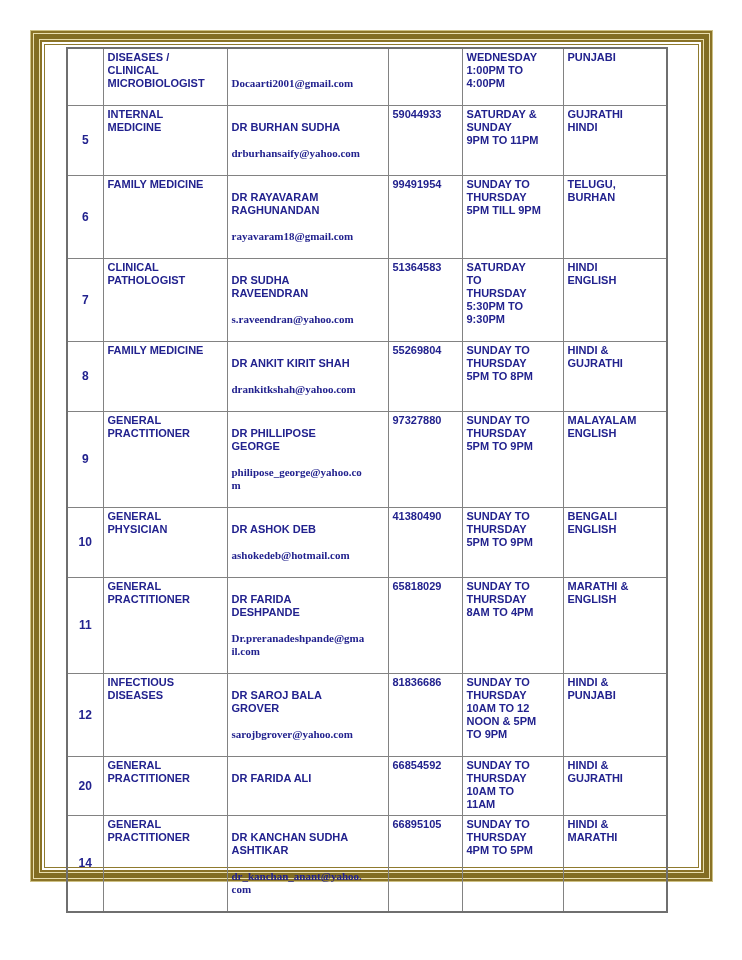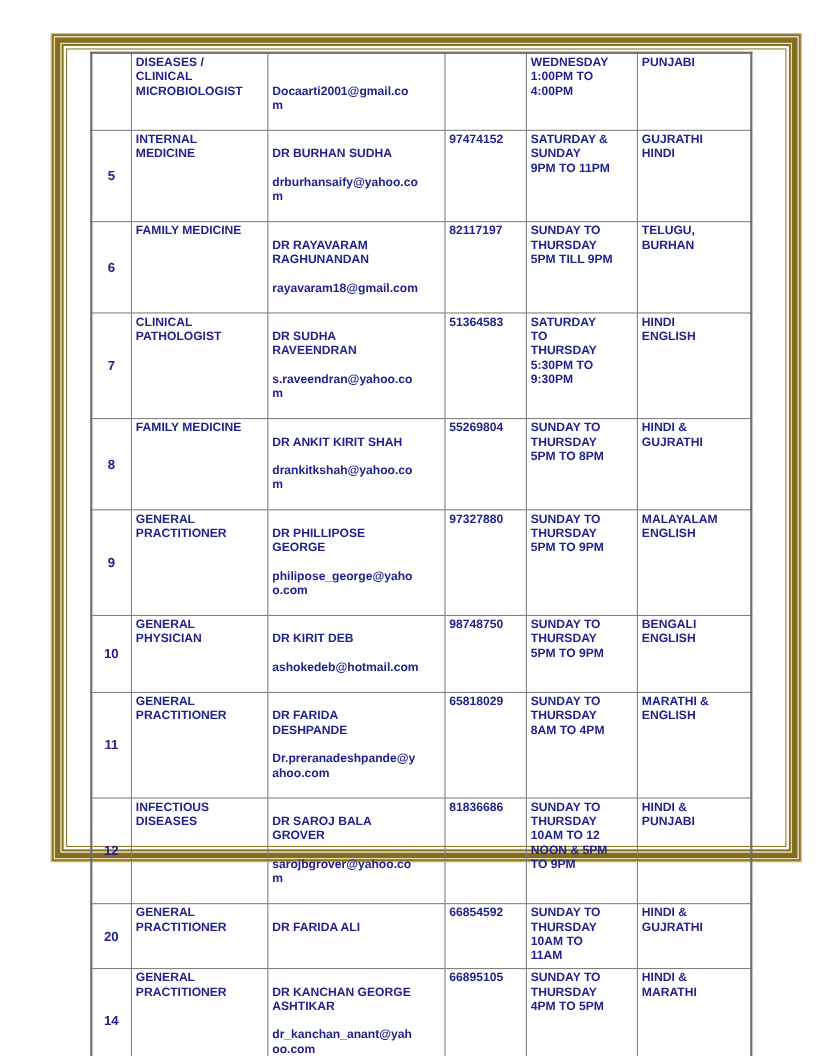--- a/index.html
+++ b/index.html
@@ -4,21 +4,21 @@
 <style>
   html, body {
     margin: 0; padding: 0;
     background: #ffffff;
     width: 742px; height: 960px;
     font-family: "Liberation Sans", sans-serif;
   }
   .page { position: relative; width: 742px; height: 960px; background: #ffffff; overflow: hidden; }
 
   
-  .frame { position: absolute; left: 46px; top: 30px; width: 683px; height: 754px; box-sizing: border-box; }
+  .frame { position: absolute; left: 30px; top: 30px; width: 683px; height: 852px; box-sizing: border-box; }
   .f1 { width: 100%; height: 100%; box-sizing: border-box; border: 1px solid #cdc083; }
   .f2 { width: 100%; height: 100%; box-sizing: border-box; border: 2px solid #8a7327; }
   .f3 { width: 100%; height: 100%; box-sizing: border-box; border: 1px solid #e9dfae; }
   .f4 { width: 100%; height: 100%; box-sizing: border-box; border: 5px solid #826d22; }
   .f5 { width: 100%; height: 100%; box-sizing: border-box; border: 1px solid #e9dfae; }
   .f6 { width: 100%; height: 100%; box-sizing: border-box; border: 2px solid #8a7327; }
   .f7 { width: 100%; height: 100%; box-sizing: border-box; border: 2px solid #ffffff; }
   .f8 { width: 100%; height: 100%; box-sizing: border-box; border: 1px solid #8f7a2e; background: #ffffff; }
   .content { padding: 2px 0 0 21px; }
 
@@ -35,21 +35,21 @@
     font-weight: bold;
     font-size: 11px;
     line-height: 13px;
     color: #22228e;
     white-space: pre-line;
     overflow: hidden;
     word-wrap: break-word;
   }
   td.c-no { text-align: center; vertical-align: middle; white-space: normal; font-size: 12px; }
   .dname { white-space: pre-line; }
-  .email { white-space: normal; word-break: break-all; max-width: 133px; }
+  .email { white-space: normal; word-break: break-all; max-width: 133px; font-family: Liberation Serif, serif; }
 
   
   .doctor-table tr:nth-child(1)  { height: 53px; }
   .doctor-table tr:nth-child(2)  { height: 48px; }
   .doctor-table tr:nth-child(3)  { height: 56px; }
   .doctor-table tr:nth-child(4)  { height: 75px; }
   .doctor-table tr:nth-child(5)  { height: 47px; }
   .doctor-table tr:nth-child(6)  { height: 59px; }
   .doctor-table tr:nth-child(7)  { height: 48px; }
   .doctor-table tr:nth-child(8)  { height: 66px; }
@@ -102,37 +102,37 @@
   </tr>
 
   <tr data-row="5">
     <td class="c-no">5</td>
     <td class="c-spec">INTERNAL
 MEDICINE</td>
     <td class="c-doc">
       <div class="dname">DR BURHAN SUDHA</div>
       <div class="email">drburhansaify@yahoo.com</div>
     </td>
-    <td class="c-phone">97474152</td>
+    <td class="c-phone">59044933</td>
     <td class="c-sched">SATURDAY &amp;
 SUNDAY
 9PM TO 11PM</td>
     <td class="c-lang">GUJRATHI
 HINDI</td>
   </tr>
 
   <tr data-row="6">
     <td class="c-no">6</td>
     <td class="c-spec">FAMILY MEDICINE</td>
     <td class="c-doc">
       <div class="dname">DR RAYAVARAM
 RAGHUNANDAN</div>
       <div class="email">rayavaram18@gmail.com</div>
     </td>
-    <td class="c-phone">82117197</td>
+    <td class="c-phone">99491954</td>
     <td class="c-sched">SUNDAY TO
 THURSDAY
 5PM TILL 9PM</td>
     <td class="c-lang">TELUGU,
 BURHAN</td>
   </tr>
 
   <tr data-row="7">
     <td class="c-no">7</td>
     <td class="c-spec">CLINICAL
@@ -182,39 +182,39 @@
 5PM TO 9PM</td>
     <td class="c-lang">MALAYALAM
 ENGLISH</td>
   </tr>
 
   <tr data-row="10">
     <td class="c-no">10</td>
     <td class="c-spec">GENERAL
 PHYSICIAN</td>
     <td class="c-doc">
-      <div class="dname">DR KIRIT DEB</div>
+      <div class="dname">DR ASHOK DEB</div>
       <div class="email">ashokedeb@hotmail.com</div>
     </td>
-    <td class="c-phone">98748750</td>
+    <td class="c-phone">41380490</td>
     <td class="c-sched">SUNDAY TO
 THURSDAY
 5PM TO 9PM</td>
     <td class="c-lang">BENGALI
 ENGLISH</td>
   </tr>
 
   <tr data-row="11">
     <td class="c-no">11</td>
     <td class="c-spec">GENERAL
 PRACTITIONER</td>
     <td class="c-doc">
       <div class="dname">DR FARIDA
 DESHPANDE</div>
-      <div class="email">Dr.preranadeshpande@yahoo.com</div>
+      <div class="email">Dr.preranadeshpande@gmail.com</div>
     </td>
     <td class="c-phone">65818029</td>
     <td class="c-sched">SUNDAY TO
 THURSDAY
 8AM TO 4PM</td>
     <td class="c-lang">MARATHI &amp;
 ENGLISH</td>
   </tr>
 
   <tr data-row="12">
@@ -251,21 +251,21 @@
 11AM</td>
     <td class="c-lang">HINDI &amp;
 GUJRATHI</td>
   </tr>
 
   <tr data-row="14">
     <td class="c-no">14</td>
     <td class="c-spec">GENERAL
 PRACTITIONER</td>
     <td class="c-doc">
-      <div class="dname">DR KANCHAN GEORGE
+      <div class="dname">DR KANCHAN SUDHA
 ASHTIKAR</div>
       <div class="email">dr_kanchan_anant@yahoo.com</div>
     </td>
     <td class="c-phone">66895105</td>
     <td class="c-sched">SUNDAY TO
 THURSDAY
 4PM TO 5PM</td>
     <td class="c-lang">HINDI &amp;
 MARATHI</td>
   </tr>

